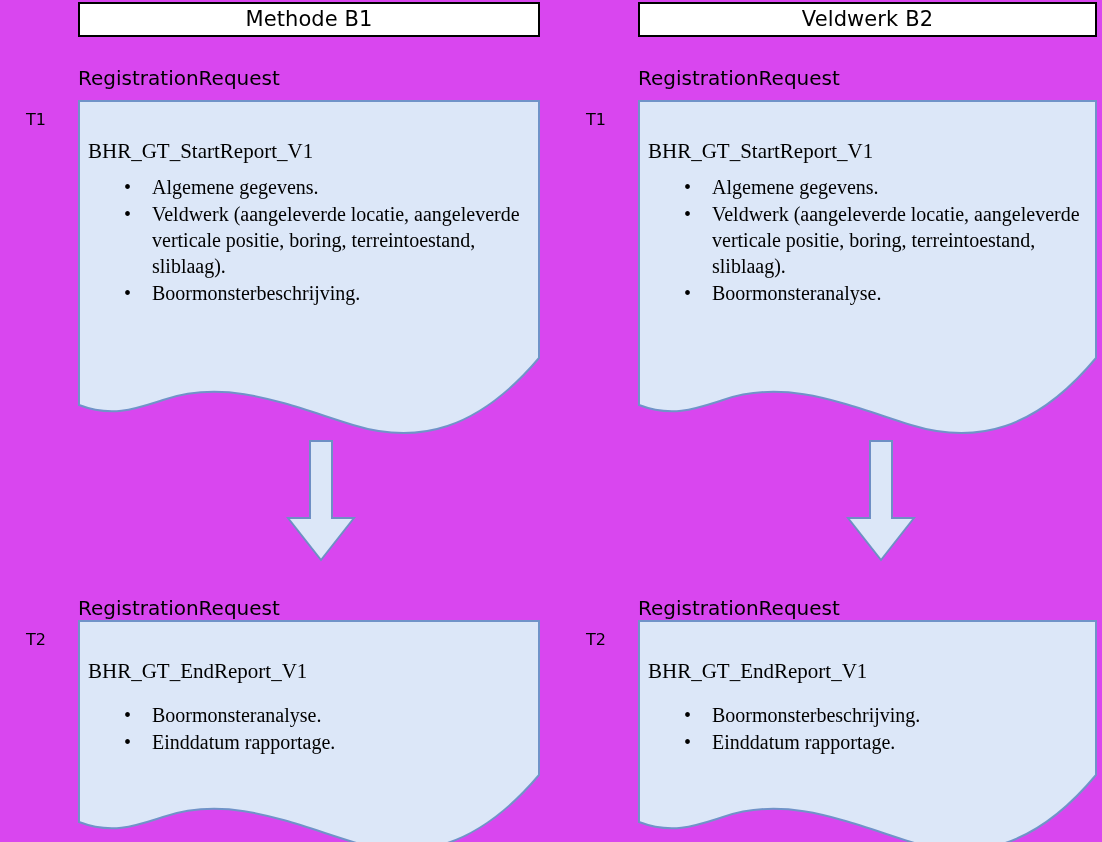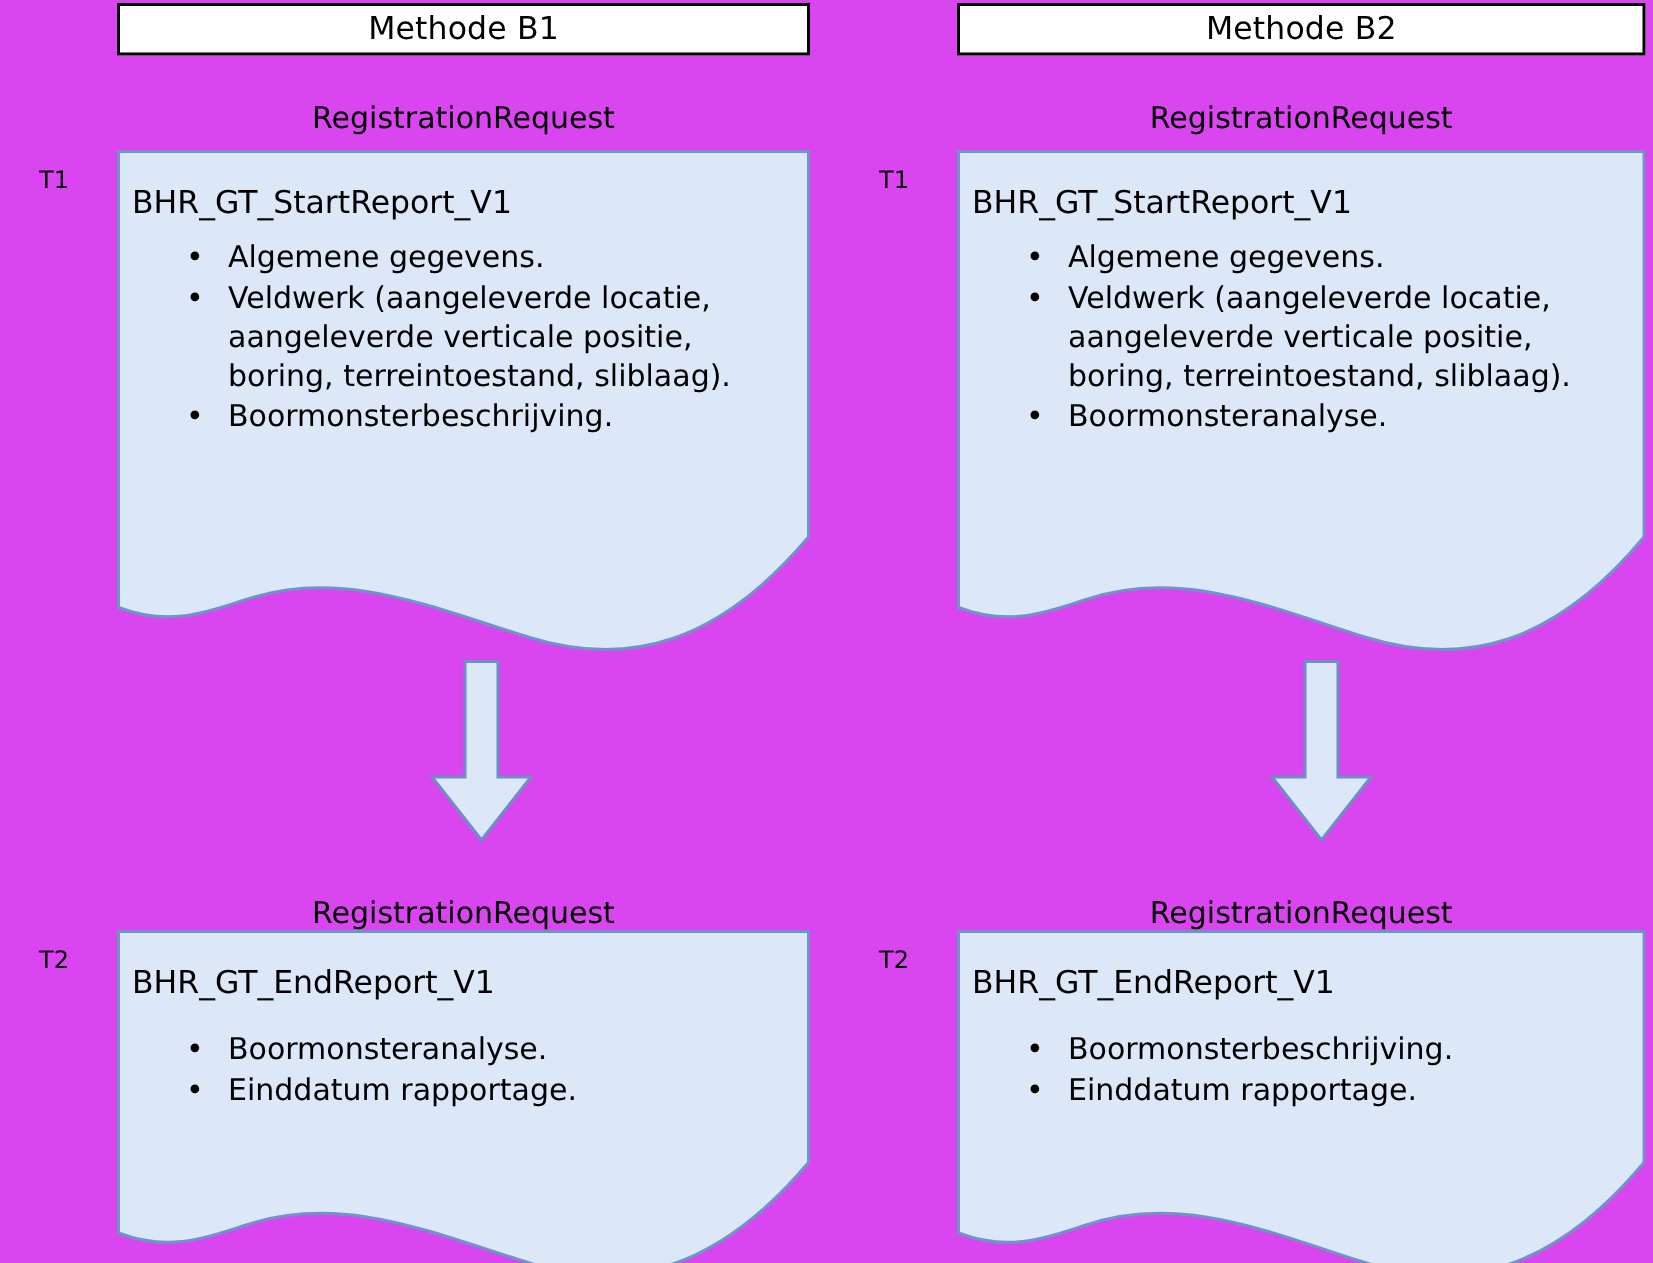--- a/index.html
+++ b/index.html
@@ -34,21 +34,20 @@
     letter-spacing: 0.1px;
   }
   .method-header.col-left  { left: 78px;  top: 2px; width: 462px; height: 35px; }
   .method-header.col-right { left: 638px; top: 2px; width: 459px; height: 35px; }
 
   
   .doc-caption {
     position: absolute;
     font-size: 20px;
     line-height: 1;
-    text-align: center;
     white-space: nowrap;
   }
   .cap-l-t1 { left: 78px;  top: 68px;  width: 462px; }
   .cap-r-t1 { left: 638px; top: 68px;  width: 459px; }
   .cap-l-t2 { left: 78px;  top: 598px; width: 462px; }
   .cap-r-t2 { left: 638px; top: 598px; width: 459px; }
 
   
   .time-label {
     position: absolute;
@@ -67,24 +66,25 @@
   }
   .doc-shape svg {
     position: absolute;
     left: 0;
     top: 0;
     display: block;
   }
   .doc-shape .doc-content {
     position: absolute;
     left: 0;
-    top: 0;
+    top: 16px;
     width: 100%;
     padding: 22px 10px 0 10px;
     box-sizing: border-box;
+    font-family: Liberation Serif, serif;
   }
   .doc-title {
     font-size: 21px;
     line-height: 1.25;
     white-space: nowrap;
   }
   .doc-list {
     margin: 10px 0 0 0;
     padding: 0 0 0 64px;
     list-style: none;
@@ -123,21 +123,21 @@
 </head>
 <body>
 
 <div id="canvas">
 
   <div class="method-header col-left">
     <span>Methode B1</span>
   </div>
 
   <div class="method-header col-right">
-    <span>Methode B2</span>
+    <span>Veldwerk B2</span>
   </div>
 
   <div class="doc-caption cap-l-t1">RegistrationRequest</div>
   <div class="doc-caption cap-r-t1">RegistrationRequest</div>
   <div class="doc-caption cap-l-t2">RegistrationRequest</div>
   <div class="doc-caption cap-r-t2">RegistrationRequest</div>
 
   <div class="time-label tl-l-t1">T1</div>
   <div class="time-label tl-r-t1">T1</div>
   <div class="time-label tl-l-t2">T2</div>

